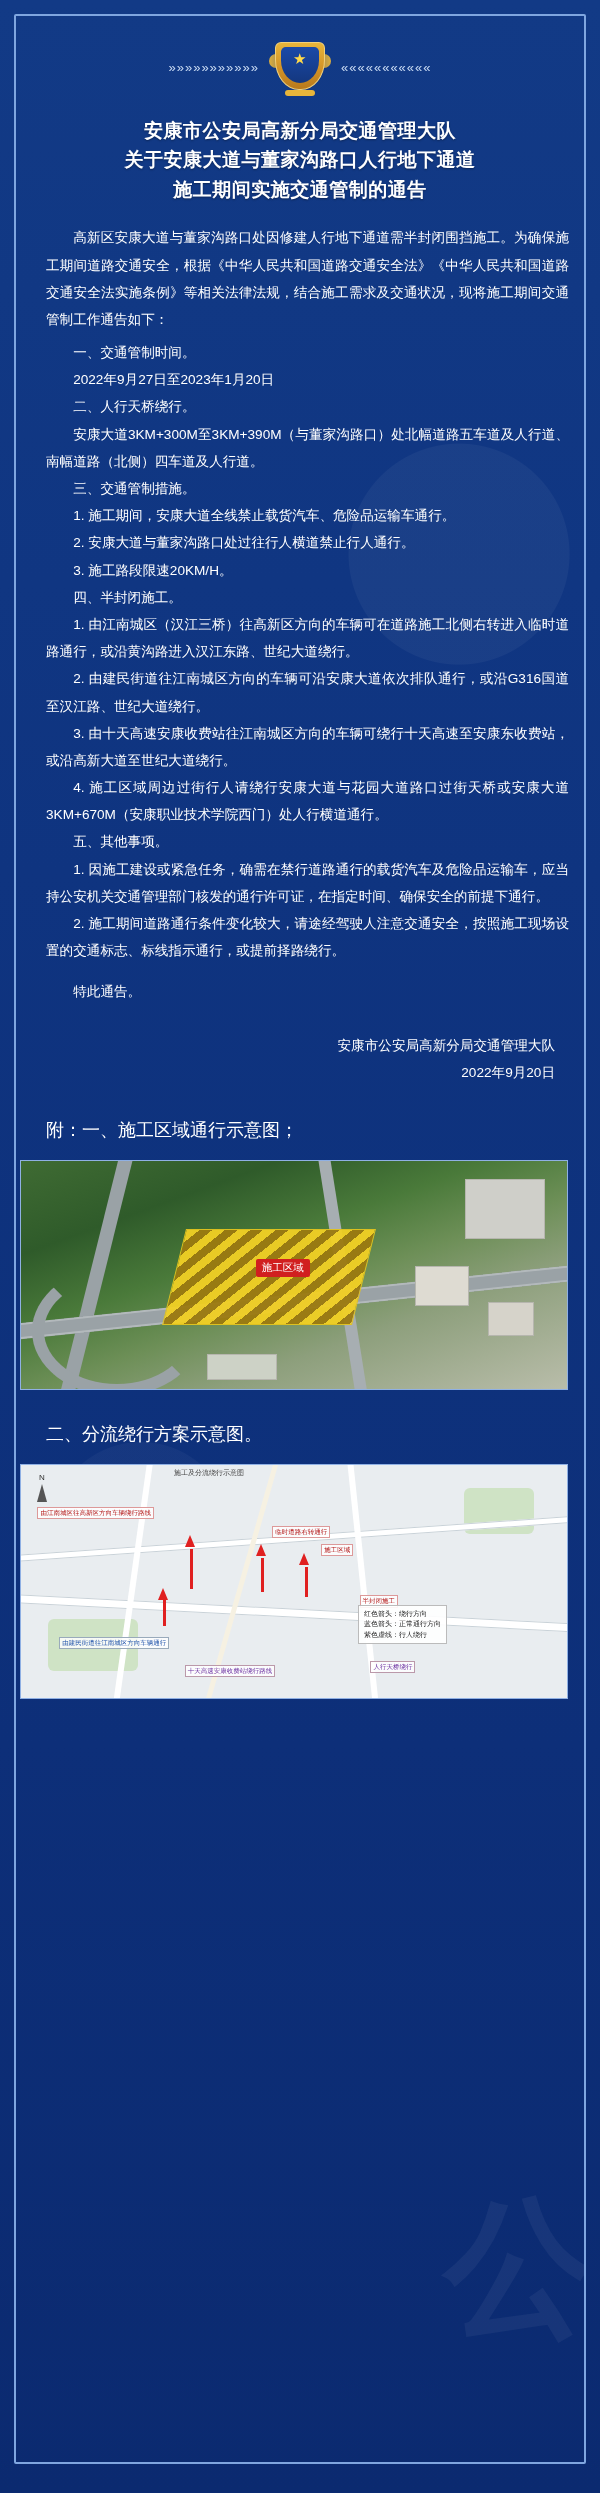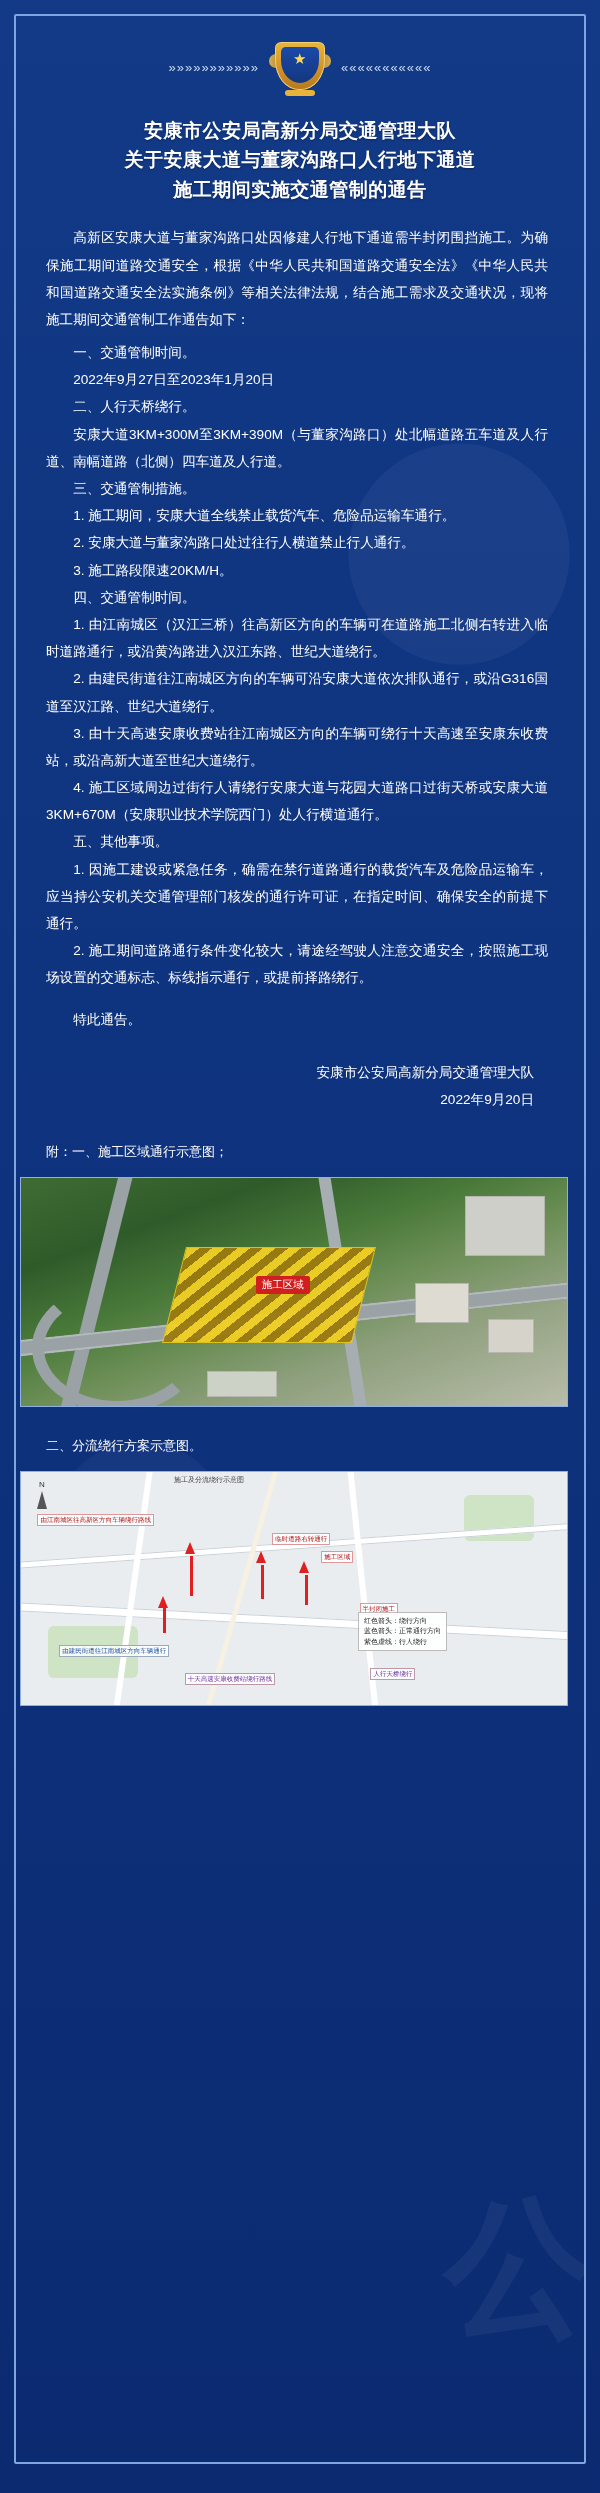--- a/index.html
+++ b/index.html
@@ -89,41 +89,41 @@
   .title-line {
     font-size: 19px;
     font-weight: bold;
     line-height: 1.55;
     letter-spacing: .5px;
     text-shadow: 0 1px 2px rgba(0,0,0,.35);
   }
   
   .body {
     color: #ffffff;
-    padding: 14px 36px 0 30px;
+    padding: 14px 15px 0 30px;
     font-size: 13.6px;
     line-height: 2.0;
     text-align: justify;
   }
   .p { text-indent: 2em; margin: 0; }
   .gap-s { height: 6px; }
   .gap-m { height: 14px; }
   .sign {
     margin-top: 26px;
     text-align: right;
     padding-right: 14px;
     line-height: 2.0;
     font-size: 13.6px;
     color: #ffffff;
   }
   
   .attach {
     color: #ffffff;
     padding: 26px 30px 0 30px;
-    font-size: 13px;
+    font-size: 18px;
     line-height: 2.0;
   }
   .fig {
     margin: 12px 16px 0 4px;
     border: 1px solid #8fb0e4;
     background: #24401e;
     height: 230px;
     position: relative;
     overflow: hidden;
   }
@@ -305,21 +305,21 @@
       <p class="p">2022年9月27日至2023年1月20日</p>
 
       <p class="p">二、人行天桥绕行。</p>
       <p class="p">安康大道3KM+300M至3KM+390M（与董家沟路口）处北幅道路五车道及人行道、南幅道路（北侧）四车道及人行道。</p>
 
       <p class="p">三、交通管制措施。</p>
       <p class="p">1. 施工期间，安康大道全线禁止载货汽车、危险品运输车通行。</p>
       <p class="p">2. 安康大道与董家沟路口处过往行人横道禁止行人通行。</p>
       <p class="p">3. 施工路段限速20KM/H。</p>
 
-      <p class="p">四、交通管制时间。</p>
+      <p class="p">四、半封闭施工。</p>
       <p class="p">1. 由江南城区（汉江三桥）往高新区方向的车辆可在道路施工北侧右转进入临时道路通行，或沿黄沟路进入汉江东路、世纪大道绕行。</p>
       <p class="p">2. 由建民街道往江南城区方向的车辆可沿安康大道依次排队通行，或沿G316国道至汉江路、世纪大道绕行。</p>
       <p class="p">3. 由十天高速安康收费站往江南城区方向的车辆可绕行十天高速至安康东收费站，或沿高新大道至世纪大道绕行。</p>
       <p class="p">4. 施工区域周边过街行人请绕行安康大道与花园大道路口过街天桥或安康大道3KM+670M（安康职业技术学院西门）处人行横道通行。</p>
 
       <p class="p">五、其他事项。</p>
       <p class="p">1. 因施工建设或紧急任务，确需在禁行道路通行的载货汽车及危险品运输车，应当持公安机关交通管理部门核发的通行许可证，在指定时间、确保安全的前提下通行。</p>
       <p class="p">2. 施工期间道路通行条件变化较大，请途经驾驶人注意交通安全，按照施工现场设置的交通标志、标线指示通行，或提前择路绕行。</p>
 
       <div class="gap-m"></div>

